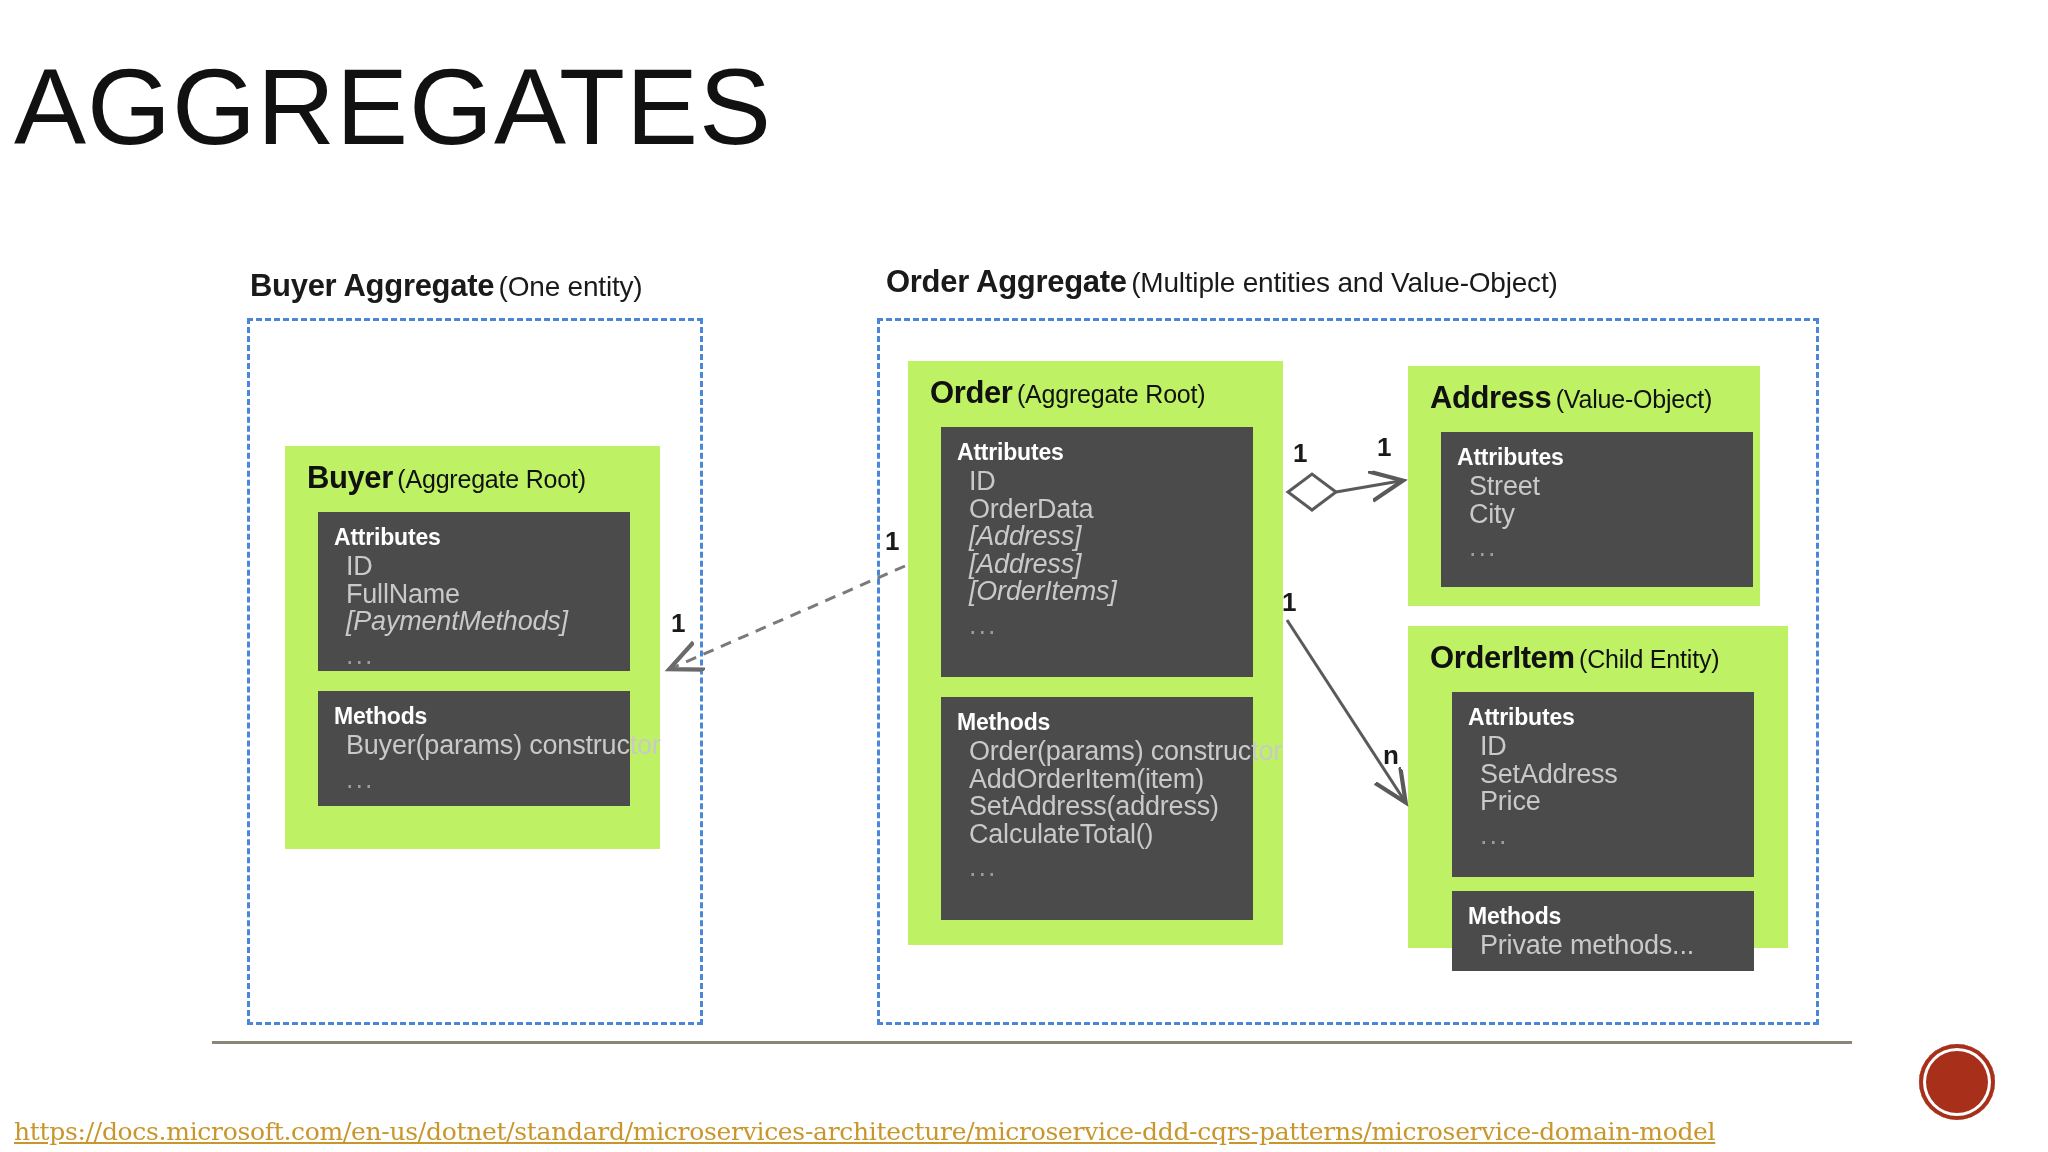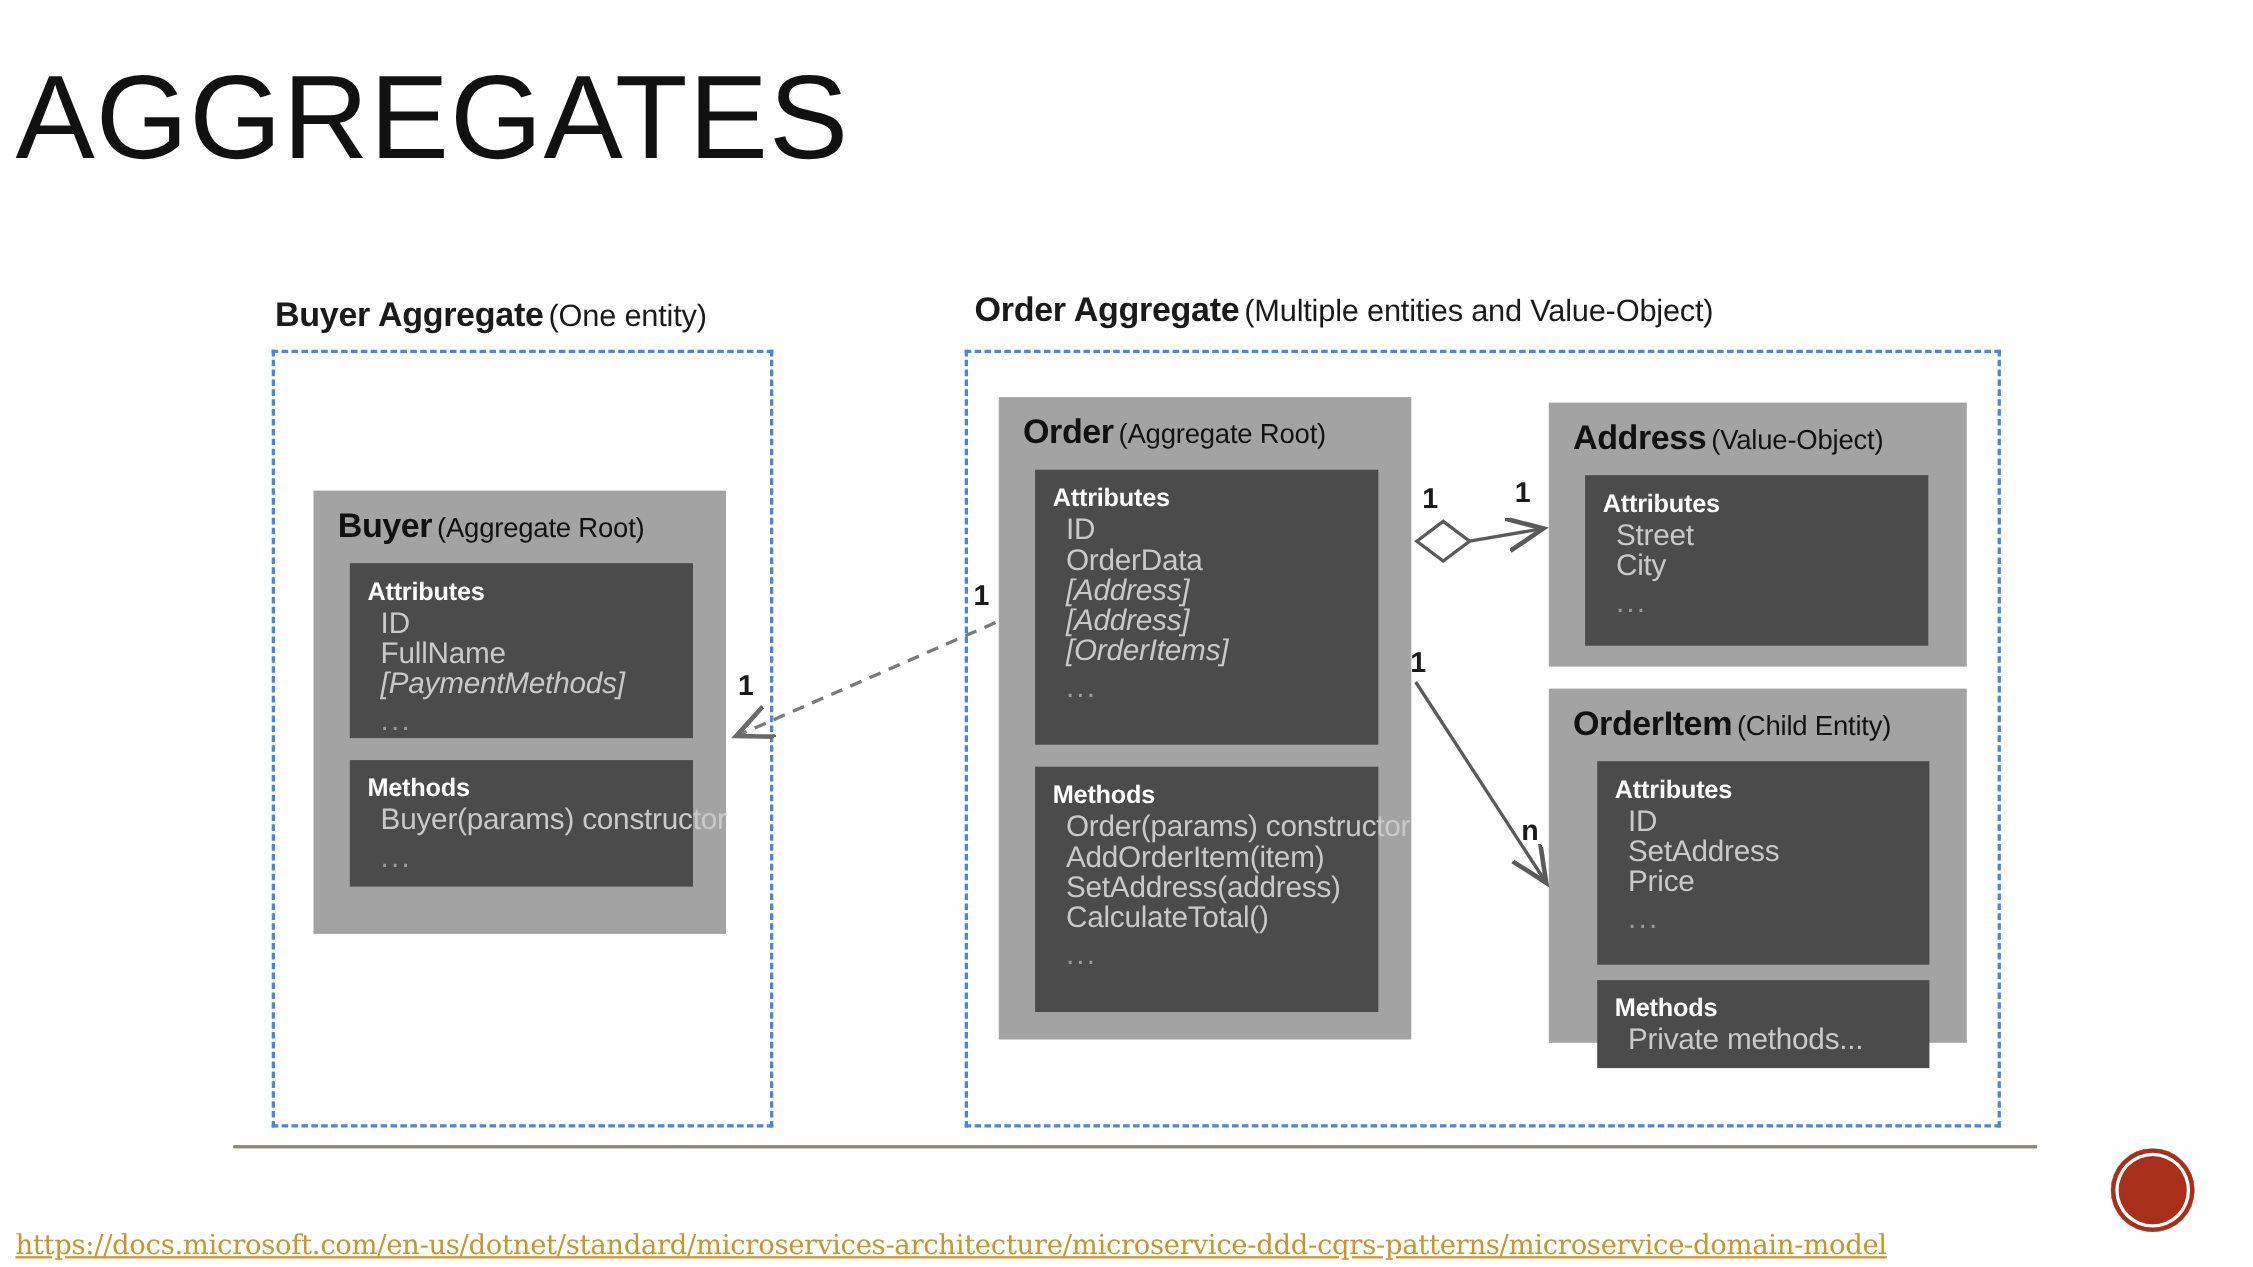--- a/index.html
+++ b/index.html
@@ -58,21 +58,21 @@
   .agg-box {
     position: absolute;
     border: 3px dashed #4a87d8;
     background: transparent;
     box-sizing: border-box;
   }
 
   
   .entity {
     position: absolute;
-    background: #a3a3a3;
+    background: #bef264;
     box-sizing: border-box;
     padding: 0;
   }
   .entity-title {
     position: absolute;
     left: 22px;
     top: 14px;
     white-space: nowrap;
     color: #111111;
   }
@@ -218,21 +218,21 @@
     <div class="panel" style="left:33px; top:336px; width:312px; height:223px;">
       <div class="panel-head">Methods</div>
       <div class="panel-line">Order(params) constructor</div>
       <div class="panel-line">AddOrderItem(item)</div>
       <div class="panel-line">SetAddress(address)</div>
       <div class="panel-line">CalculateTotal()</div>
       <div class="panel-line dots" style="margin-top:6px;">...</div>
     </div>
   </div>
 
-  <div class="entity" style="left:1408px; top:366px; width:380px; height:240px;">
+  <div class="entity" style="left:1408px; top:366px; width:352px; height:240px;">
     <div class="entity-title">
       <span class="e-name">Address</span>
       <span class="e-sub">(Value-Object)</span>
     </div>
 
     <div class="panel" style="left:33px; top:66px; width:312px; height:155px;">
       <div class="panel-head">Attributes</div>
       <div class="panel-line">Street</div>
       <div class="panel-line">City</div>
       <div class="panel-line dots" style="margin-top:6px;">...</div>

